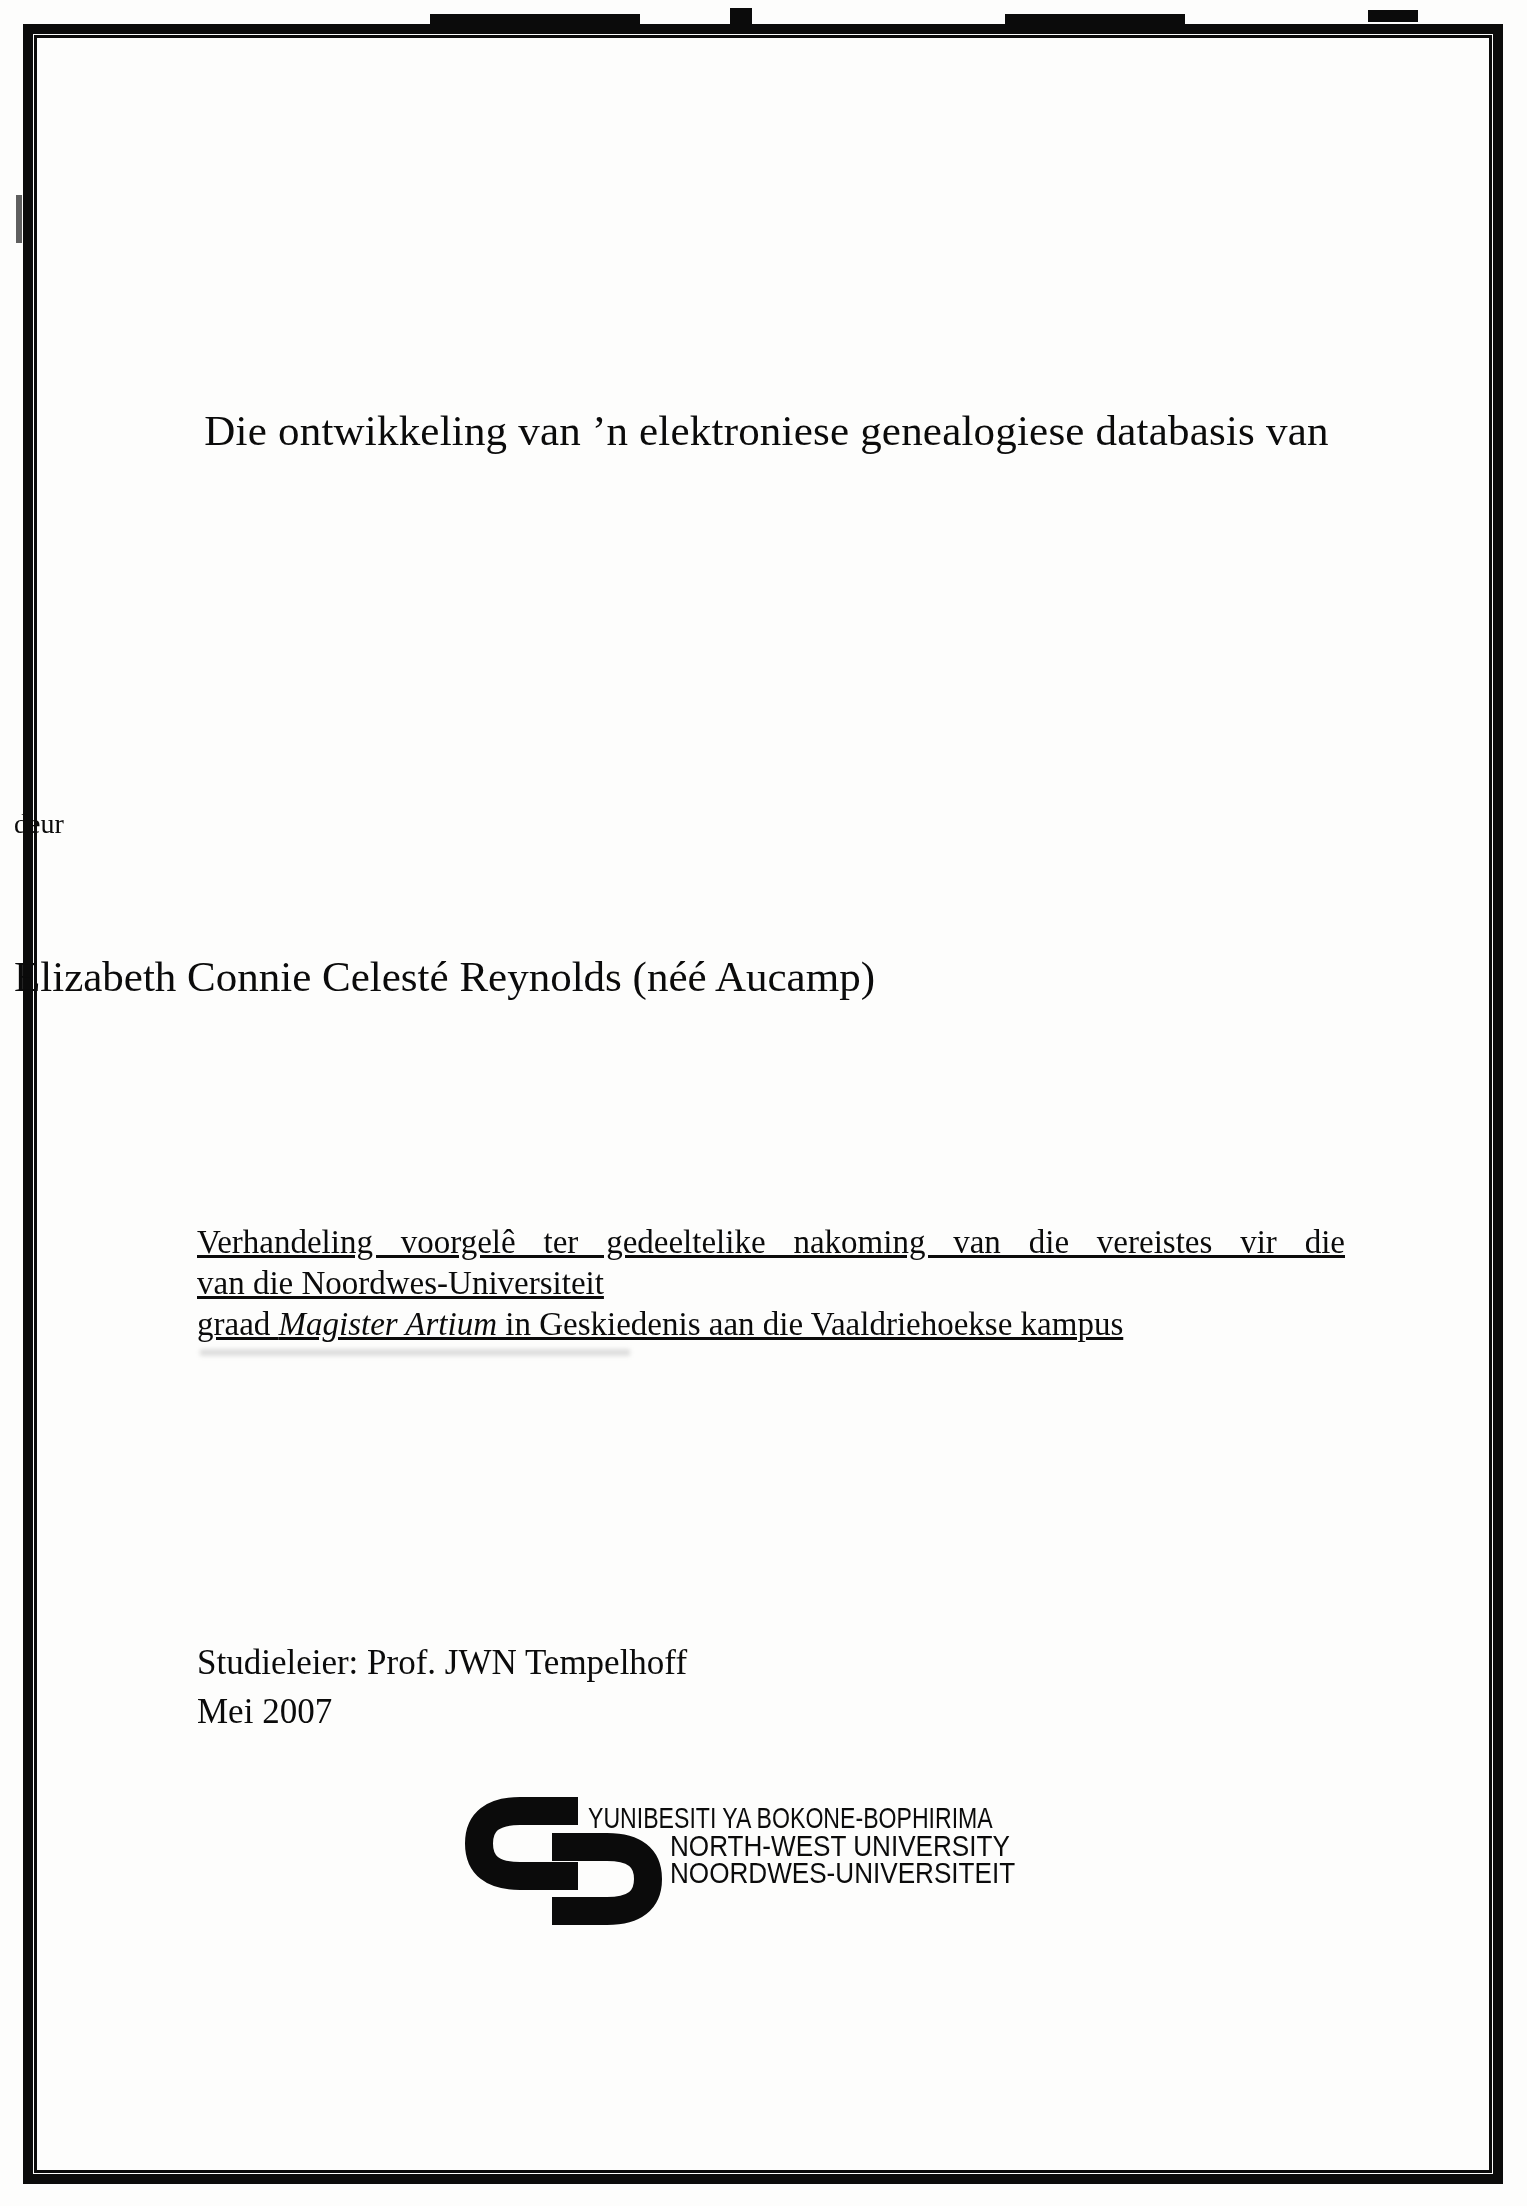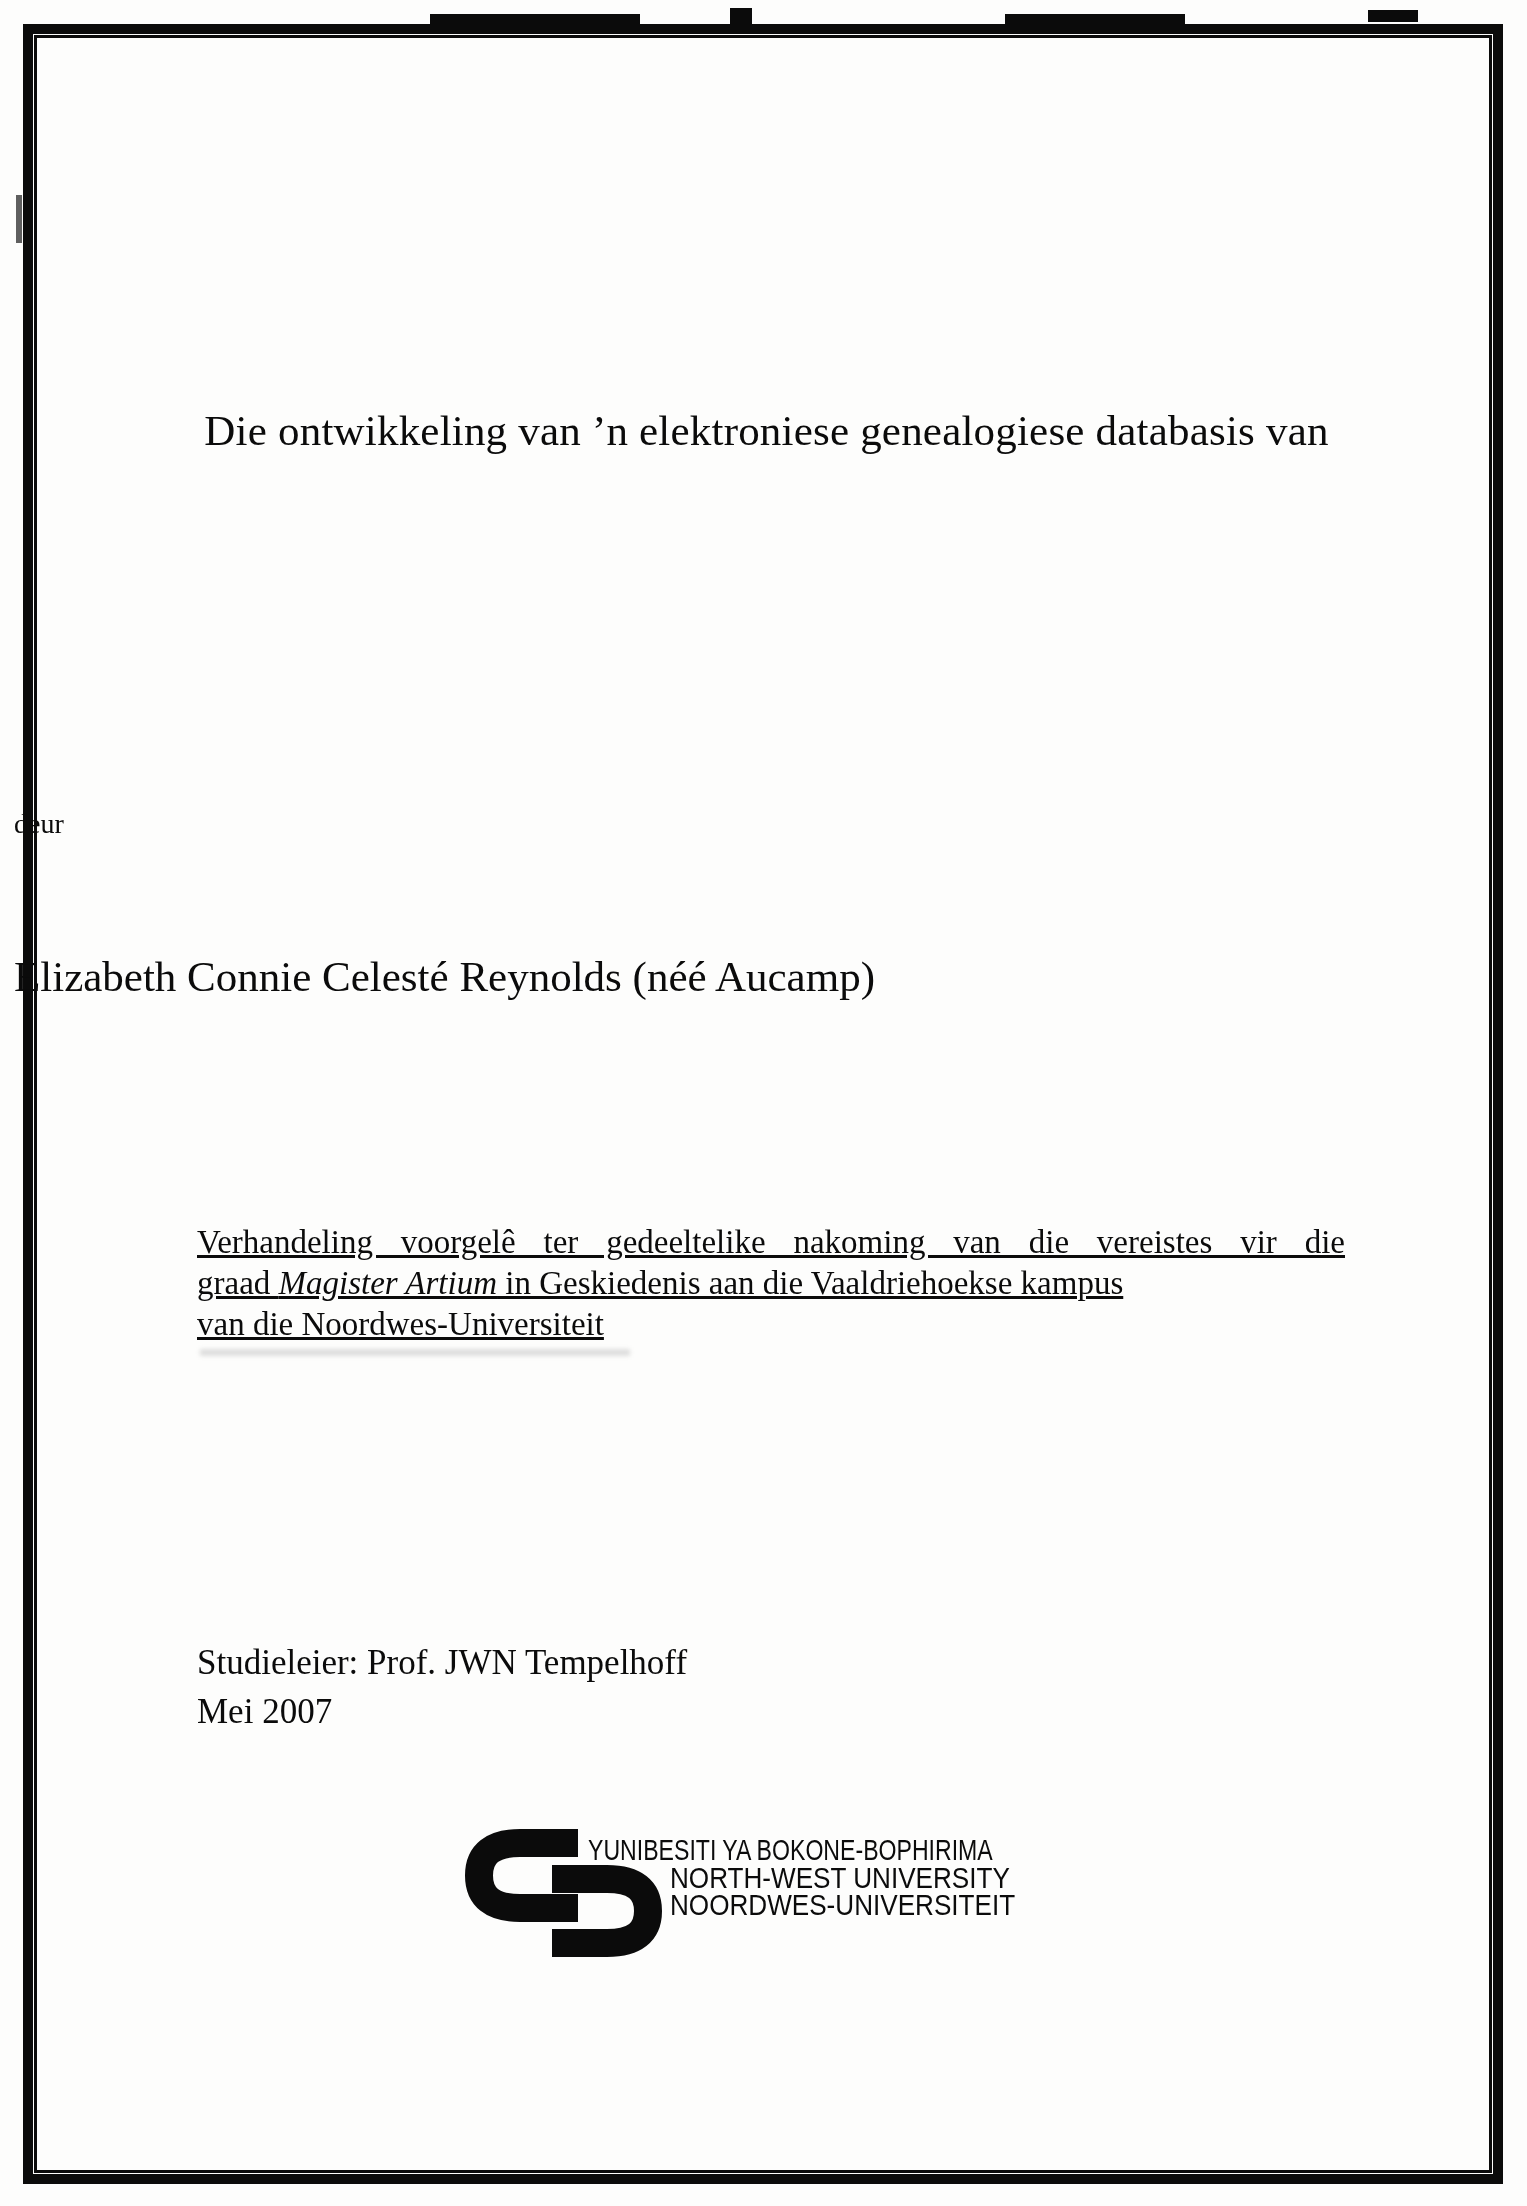--- a/index.html
+++ b/index.html
@@ -50,21 +50,21 @@
     position:absolute;left:197px;top:1222px;width:1148px;
     font-size:33px;line-height:41px;text-decoration:underline;
   }
   .statement .just{text-align:justify;text-align-last:justify;}
   .statement .ital{font-style:italic;}
   .supervisor-block{
     position:absolute;left:197px;top:1638px;
     font-size:35px;line-height:49px;white-space:nowrap;
   }
   
-  .logo{position:absolute;left:465px;top:1795px;width:660px;height:145px;margin-top:32px;}
+  .logo{position:absolute;left:465px;top:1795px;width:660px;height:145px;}
   .logo svg{position:absolute;left:0;top:0;}
   .logo-line{
     position:absolute;
     font-family:"Liberation Sans", sans-serif;
     font-size:30px;line-height:28px;color:#0b0b0b;
     white-space:nowrap;transform-origin:left center;
   }
   .logo-l1{left:123px;top:9px;transform:scaleX(.77);}
   .logo-l2{left:205px;top:37px;transform:scaleX(.87);}
   .logo-l3{left:205px;top:64px;transform:scaleX(.87);}
@@ -88,22 +88,22 @@
   <div class="title">
     <div>Die ontwikkeling van ’n elektroniese genealogiese databasis van</div>
   </div>
 
   <div class="byline">deur</div>
 
   <div class="author">Elizabeth Connie Celesté Reynolds (néé Aucamp)</div>
 
   <div class="statement">
     <div class="just">Verhandeling voorgelê ter gedeeltelike nakoming van die vereistes vir die</div>
+    <div>van die Noordwes-Universiteit</div>
     <div><span>graad </span><span class="ital">Magister Artium</span><span> in Geskiedenis aan die Vaaldriehoekse kampus</span></div>
-    <div>van die Noordwes-Universiteit</div>
   </div>
 
   <div class="supervisor-block">
     <div>Studieleier: Prof. JWN Tempelhoff</div>
     <div>Mei 2007</div>
   </div>
 
   <div class="logo">
     <svg width="200" height="132" viewBox="0 0 200 132">
 

